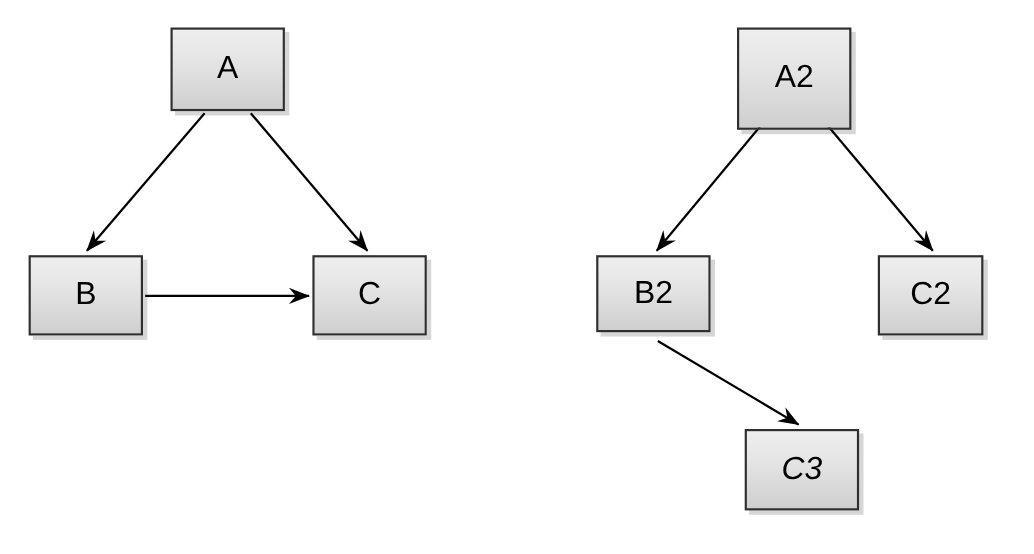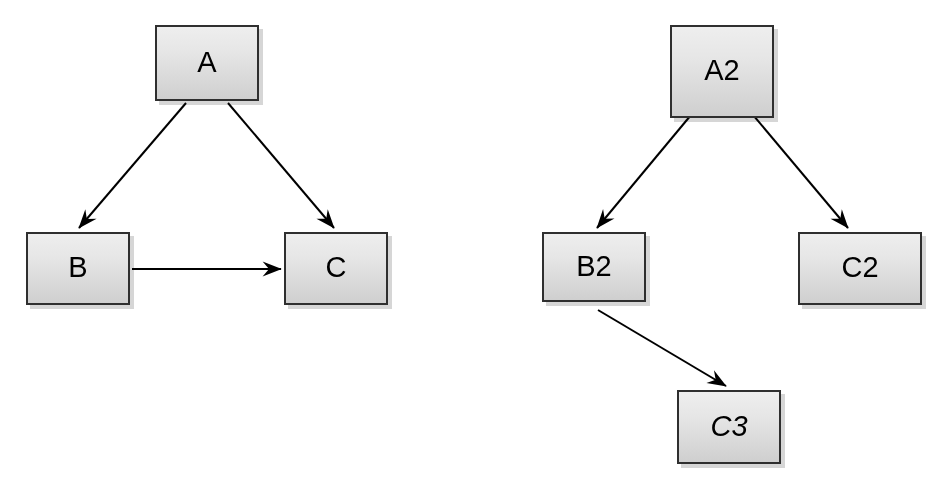--- a/index.html
+++ b/index.html
@@ -80,21 +80,21 @@
   </div>
 
   <div class="node" style="left: 670px; top: 25px; width: 104px; height: 93px;">
     <span class="node-label">A2</span>
   </div>
 
   <div class="node" style="left: 542px; top: 232px; width: 104px; height: 70px;">
     <span class="node-label">B2</span>
   </div>
 
-  <div class="node" style="left: 798px; top: 232px; width: 124px; height: 73px; text-align: center;">
+  <div class="node" style="left: 798px; top: 232px; width: 96px; height: 73px; text-align: center;">
     <span class="node-label">C2</span>
   </div>
 
   <div class="node" style="left: 677px; top: 390px; width: 104px; height: 74px; font-style: italic;">
     <span class="node-label">C3</span>
   </div>
 
 </div>
 
 </body></html>

